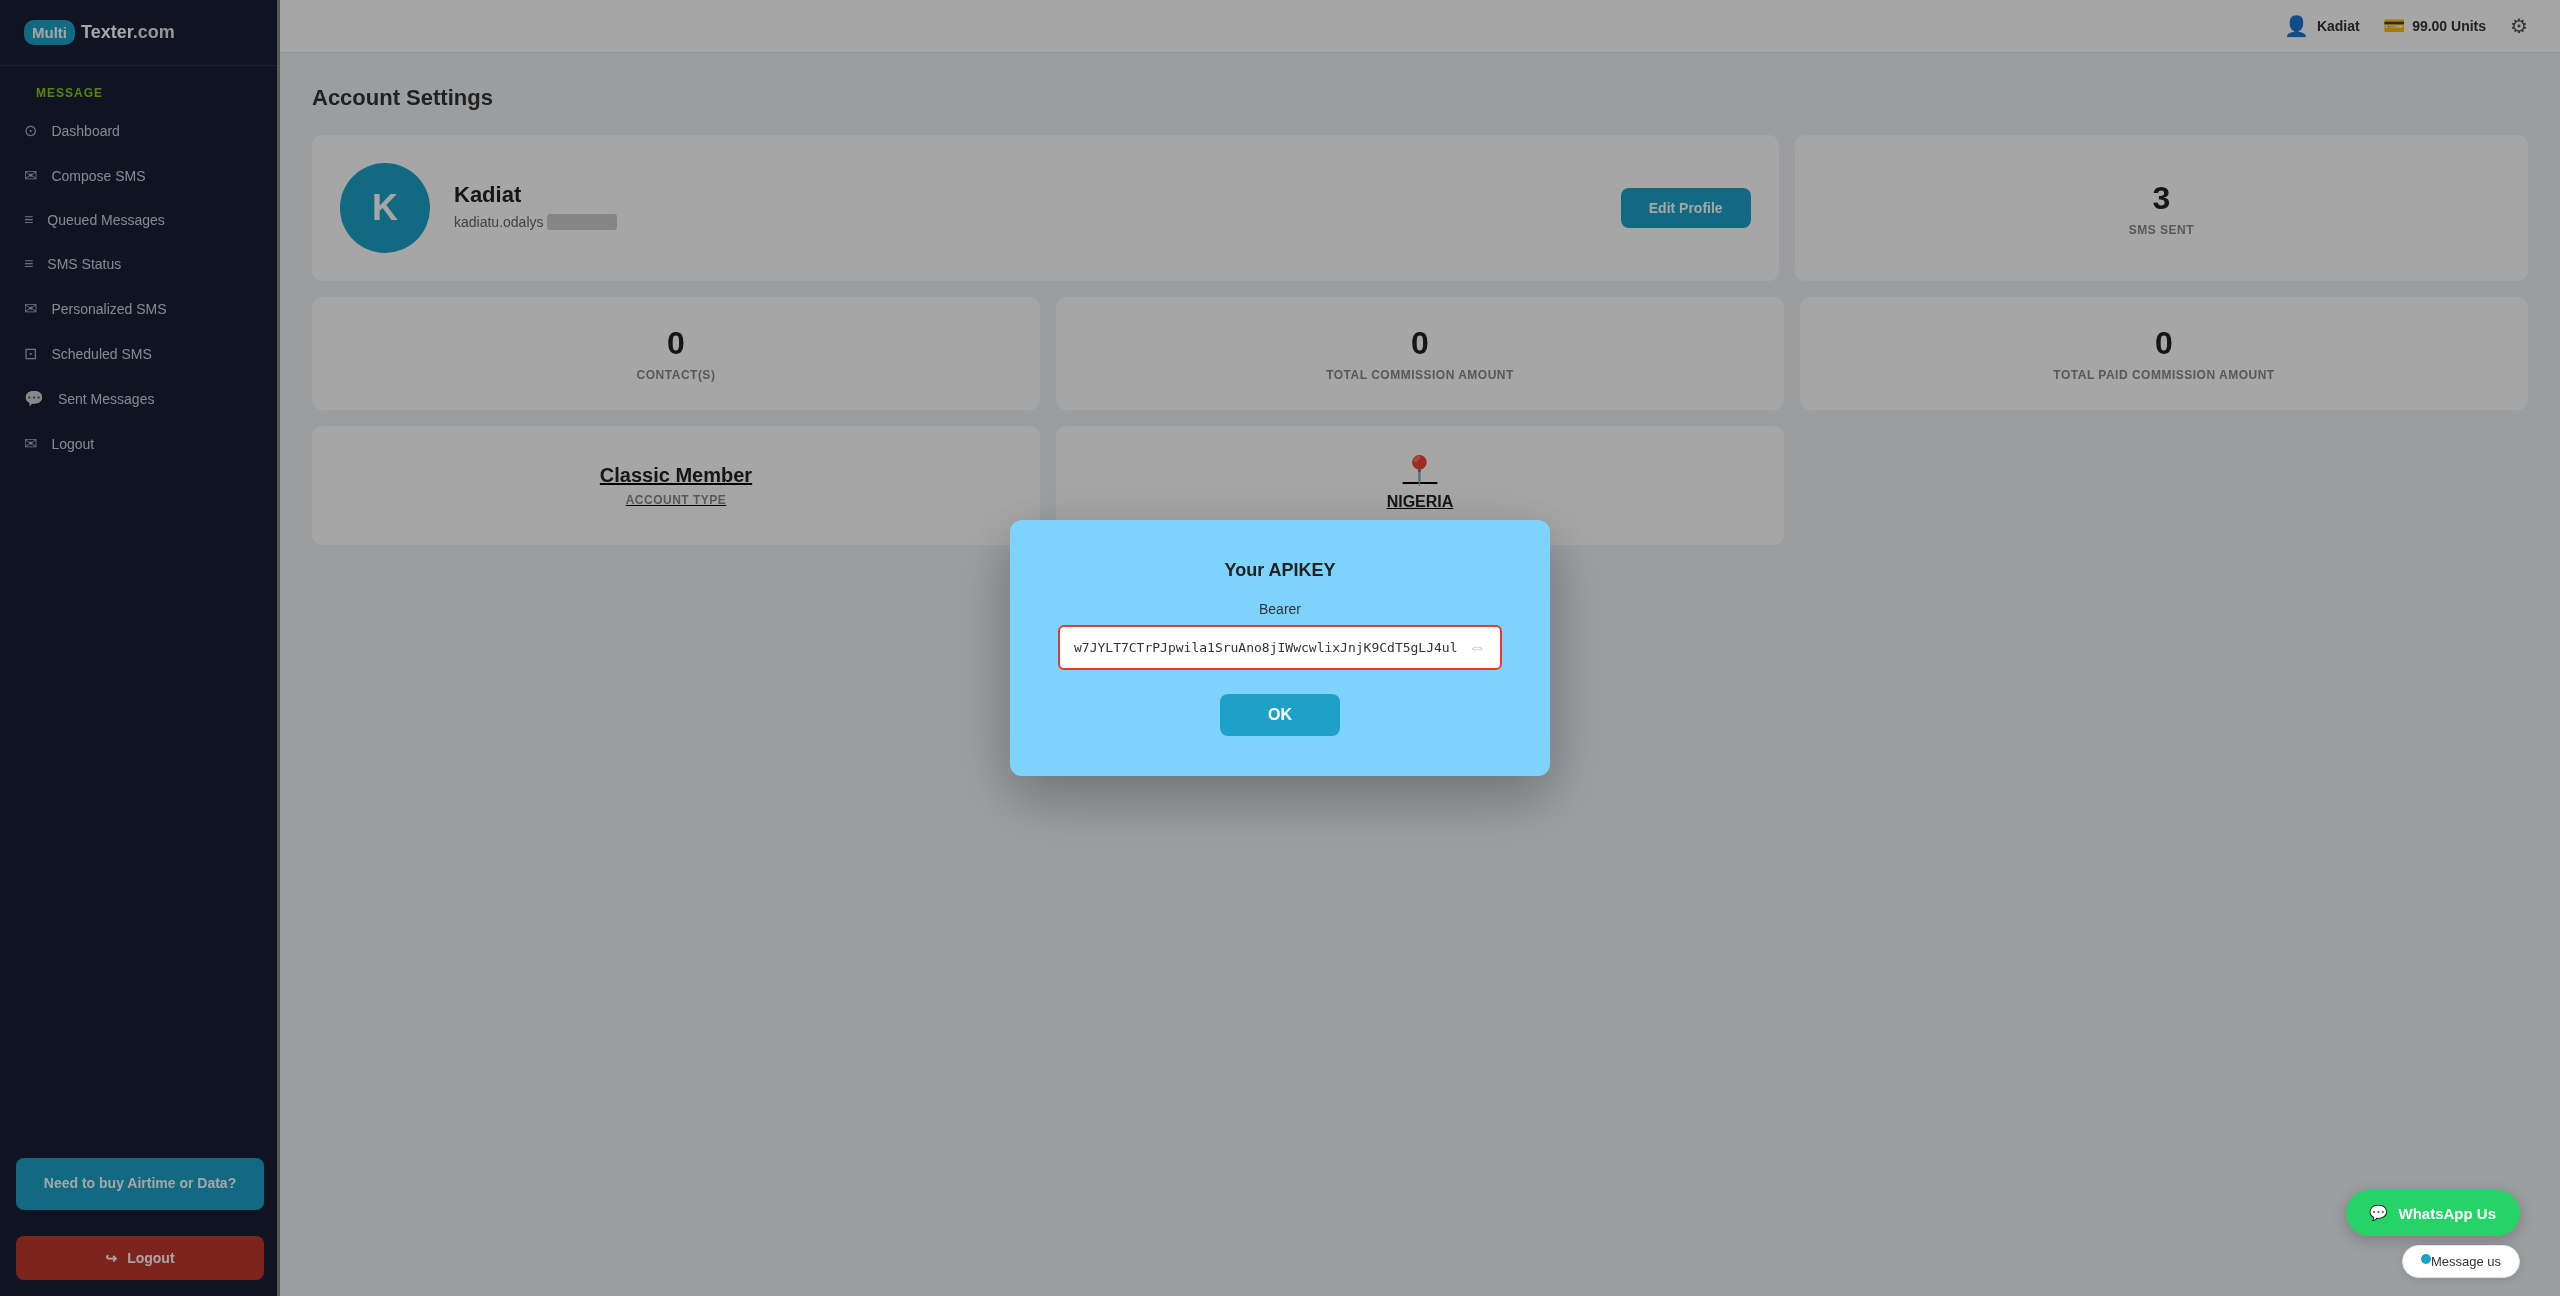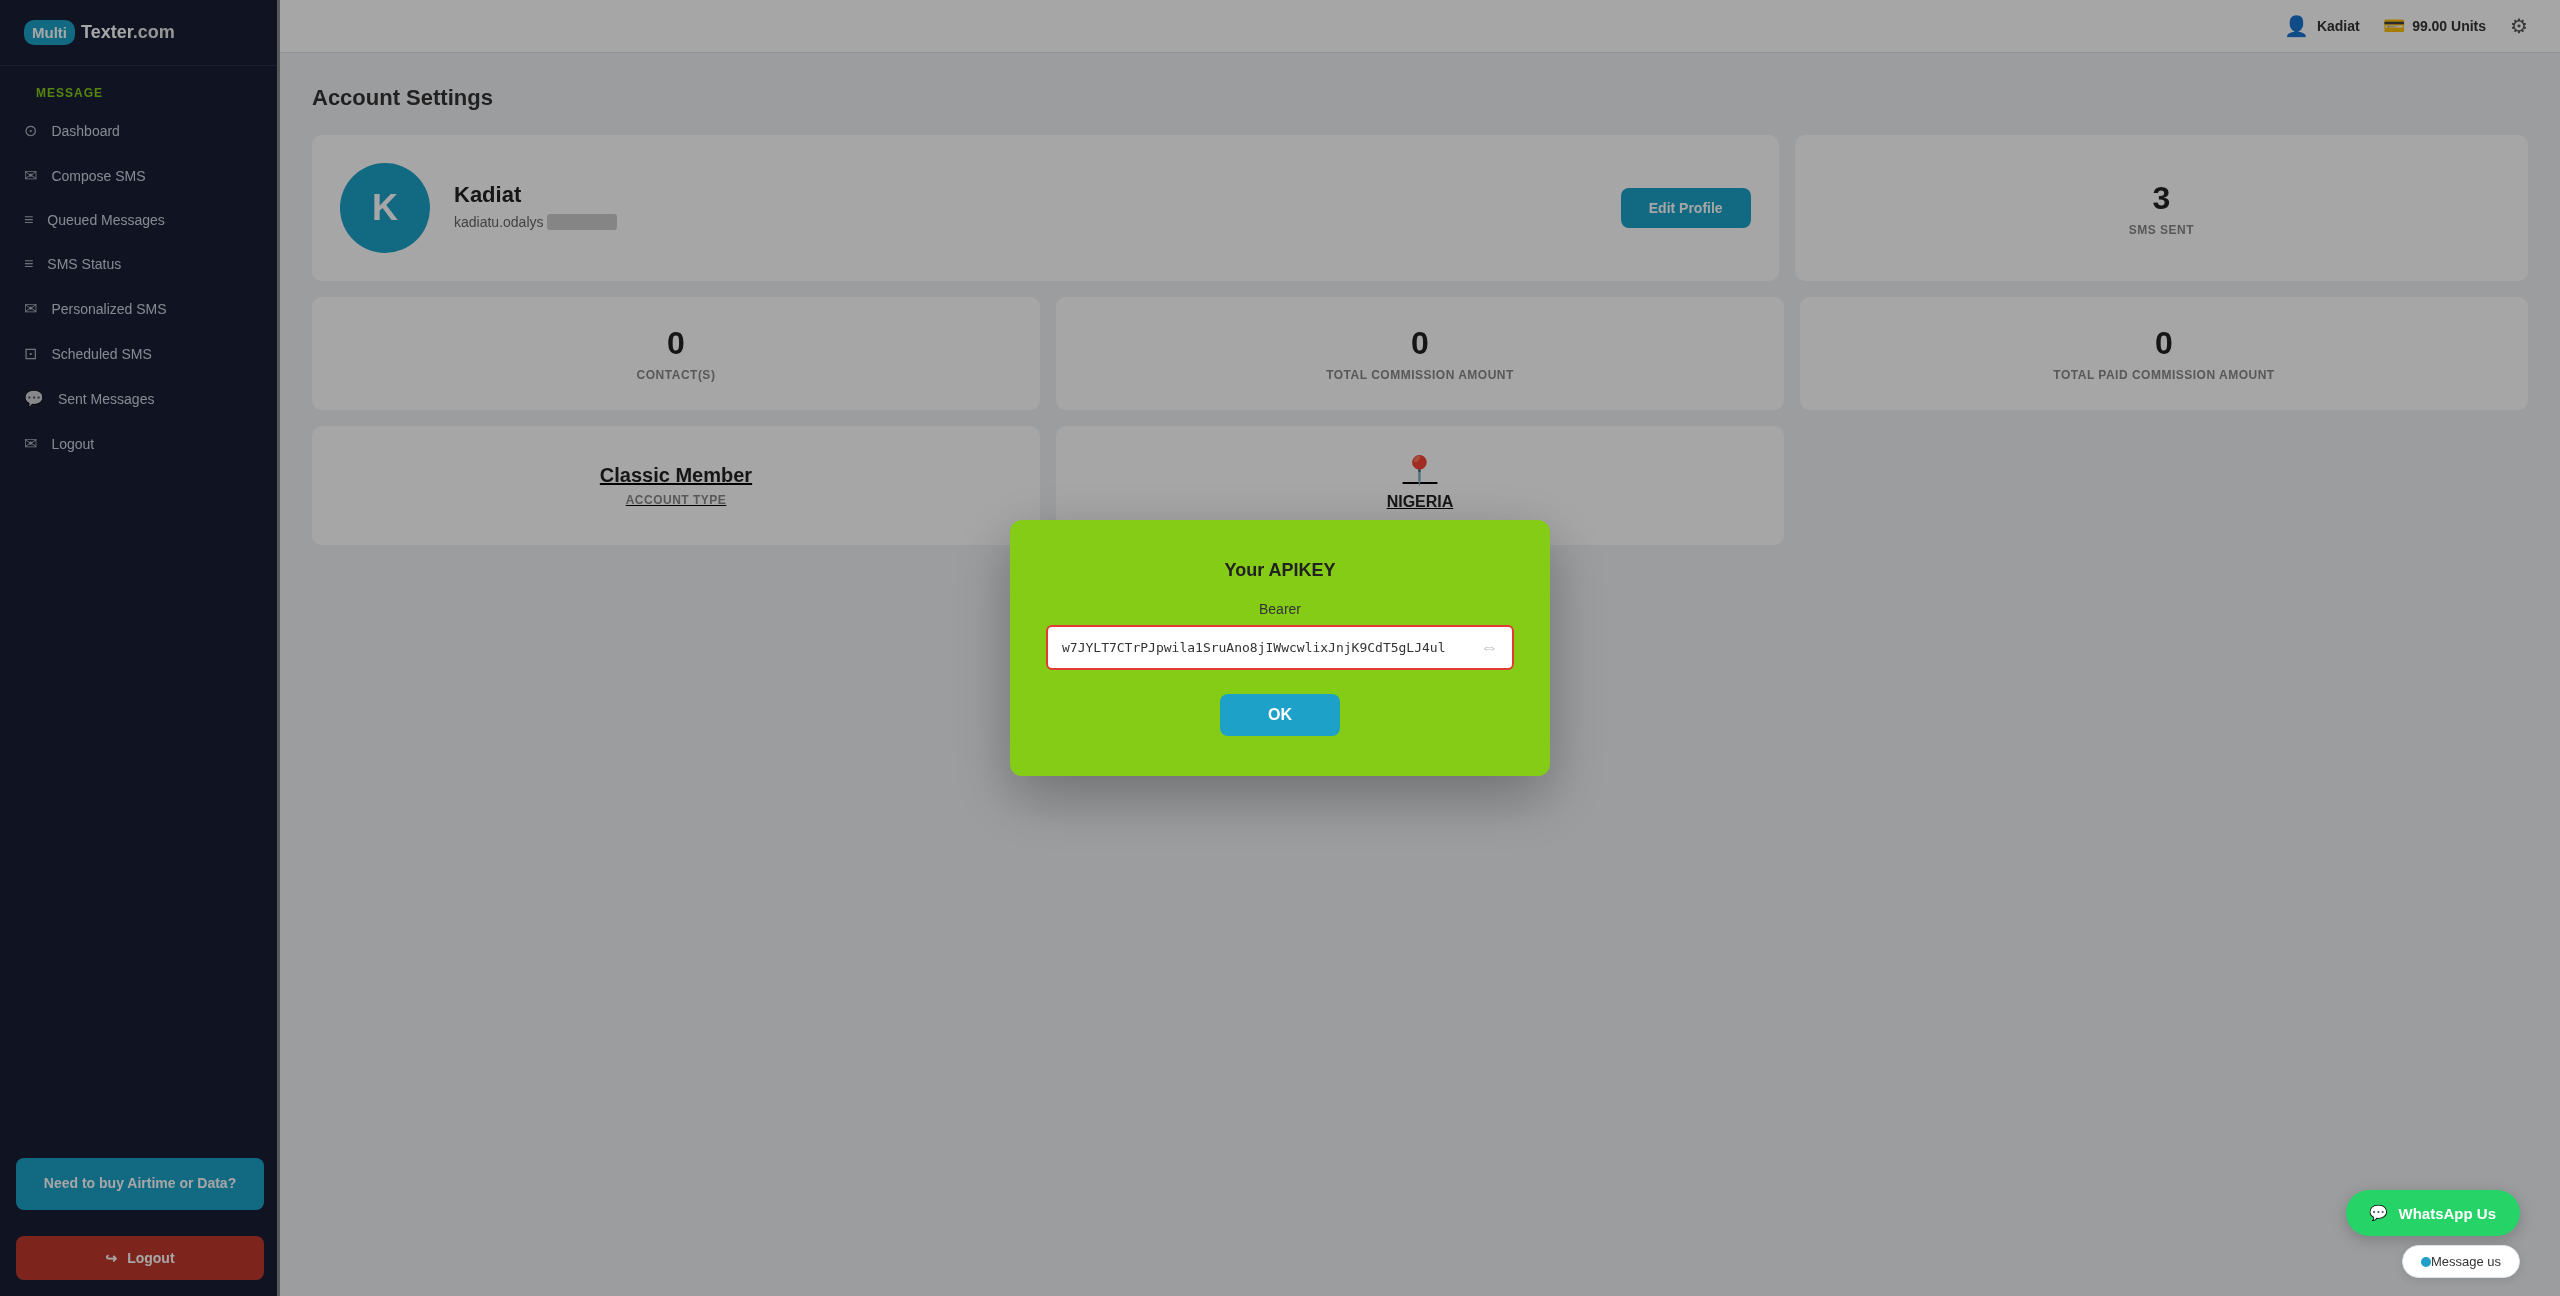--- a/index.html
+++ b/index.html
@@ -262,23 +262,23 @@
     .overlay {
       position: fixed;
       top: 0; left: 0; right: 0; bottom: 0;
       background: rgba(0,0,0,0.35);
       z-index: 100;
       display: flex;
       align-items: center;
       justify-content: center;
     }
     .modal {
-      background: #84cc16;
+      background: #7dd3fc;
       border-radius: 12px;
-      padding: 40px 36px;
+      padding: 40px 48px;
       width: 540px;
       max-width: 95vw;
       box-shadow: 0 20px 60px rgba(0,0,0,0.3);
       text-align: center;
       position: relative;
     }
     .modal-title {
       font-size: 18px;
       font-weight: 700;
       color: #222;
@@ -349,21 +349,21 @@
       position: fixed;
       bottom: 18px;
       right: 40px;
       background: white;
       border: 1px solid #e0e4ea;
       border-radius: 50px;
       padding: 8px 18px;
       font-size: 13px;
       color: #333;
       display: flex;
-      align-items: center;
+      align-items: flex-start;
       z-index: 200;
       box-shadow: 0 2px 8px rgba(0,0,0,0.1);
     }
     .message-us-dot {
       width: 10px;
       height: 10px;
       border-radius: 50%;
       background: #1da1c8;
     }
   </style>

